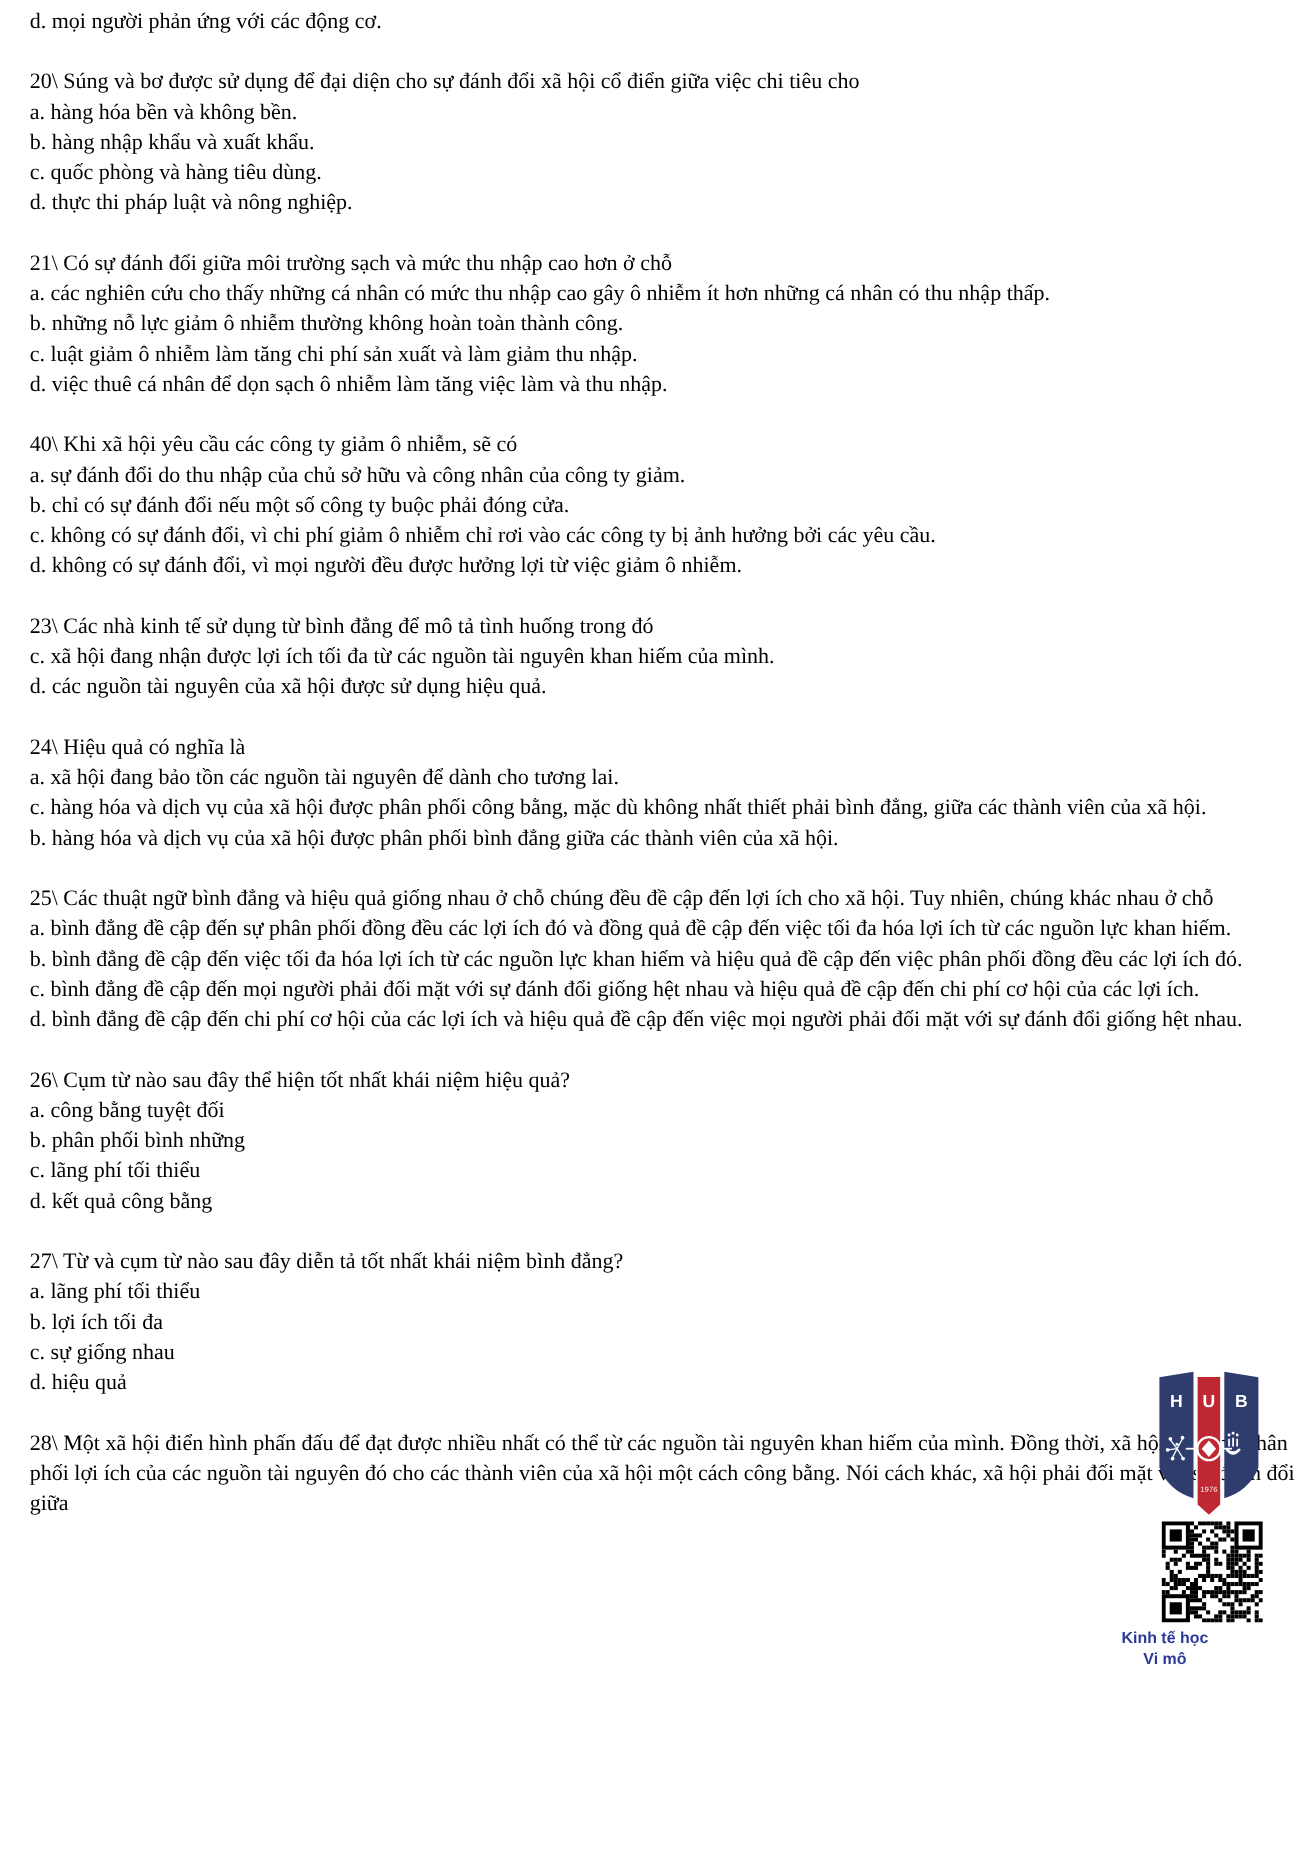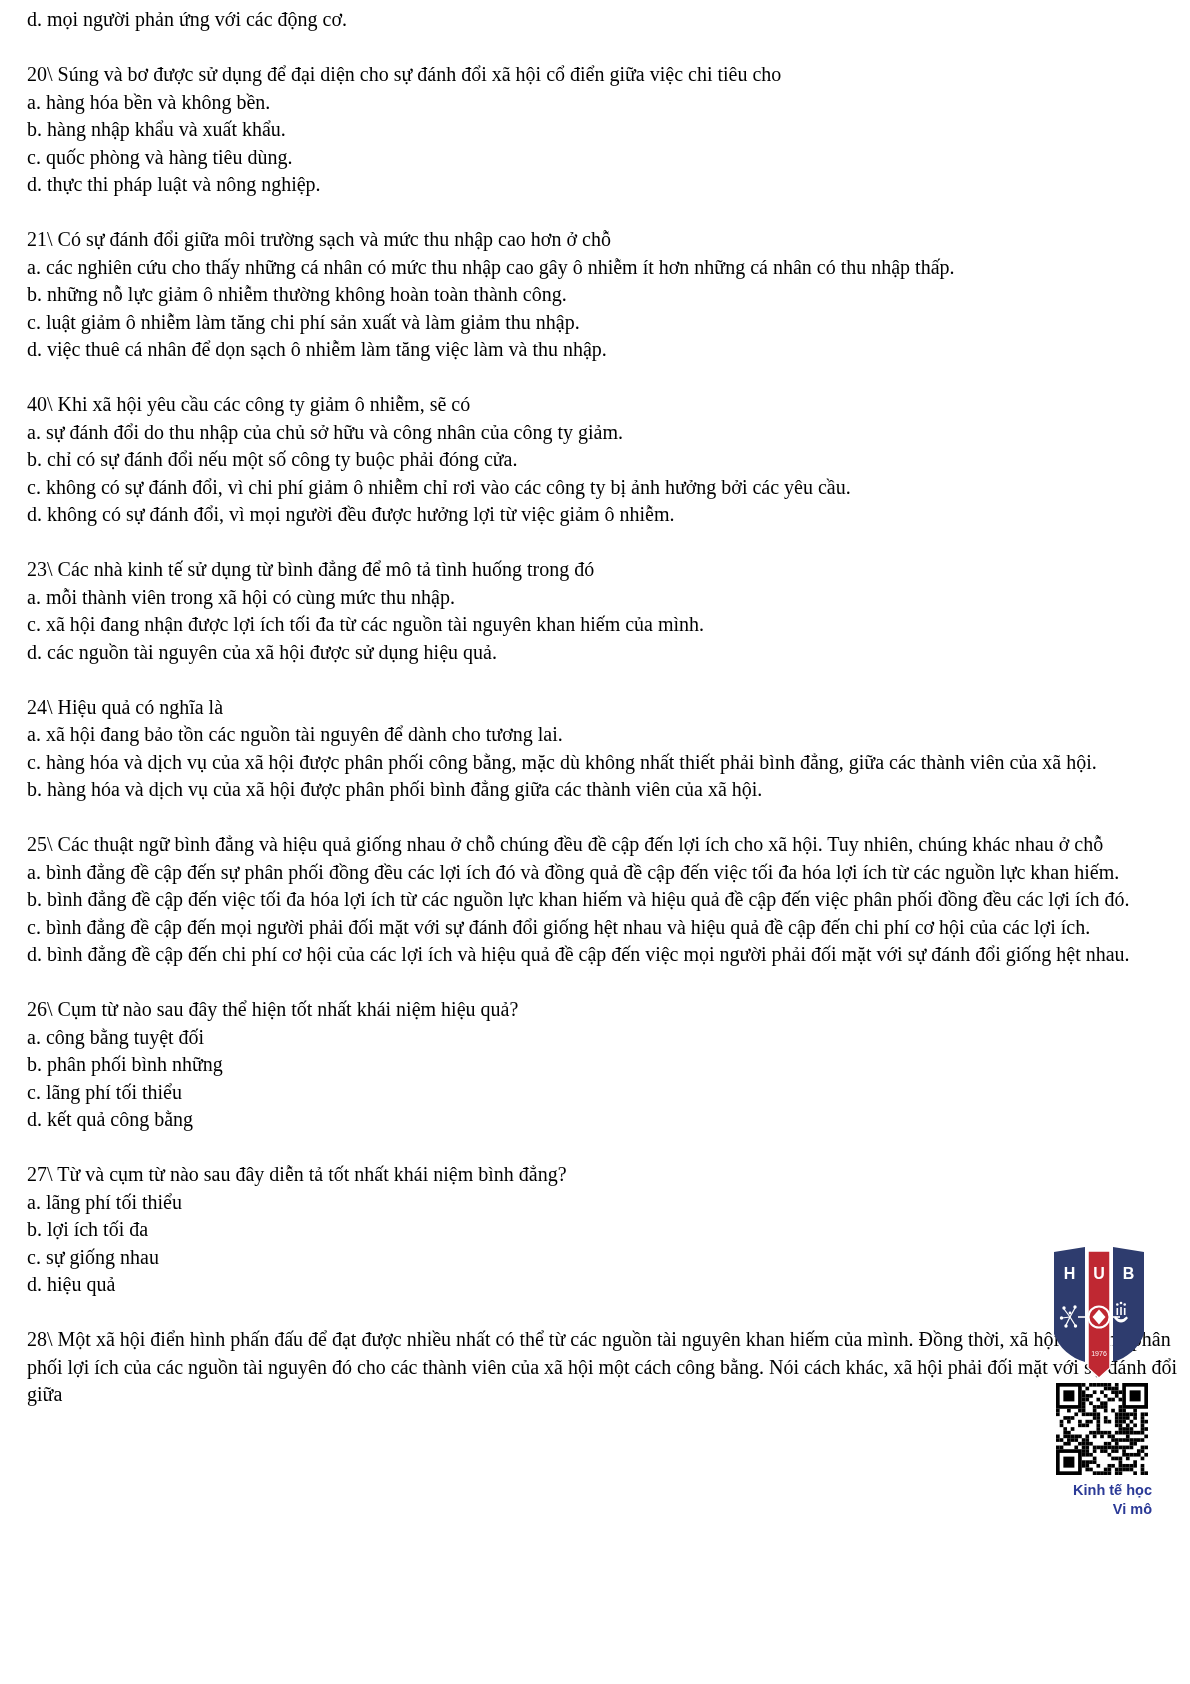--- a/index.html
+++ b/index.html
@@ -25,23 +25,23 @@
     left:1051px;top:1242px;
     width:96px;height:140px;
   }
   .qr{
     position:absolute;
     left:1056px;top:1383px;
     width:92px;height:92px;
   }
   .qr-caption{
     position:absolute;
-    left:1012px;top:1481px;
+    left:989px;top:1481px;
     width:140px;
-    text-align:right;
+    text-align:center;
     font-family:"Liberation Sans","DejaVu Sans",sans-serif;
     font-weight:bold;
     font-size:14.5px;
     line-height:18.5px;
   }
   .logo-letter{
     font-family:"Liberation Sans","DejaVu Sans",sans-serif;
     font-weight:bold;
     font-size:16px;
   }
@@ -80,21 +80,20 @@
     <section class="qblock">
       <div class="line">40\ Khi xã hội yêu cầu các công ty giảm ô nhiễm, sẽ có</div>
       <div class="line">a. sự đánh đổi do thu nhập của chủ sở hữu và công nhân của công ty giảm.</div>
       <div class="line">b. chỉ có sự đánh đổi nếu một số công ty buộc phải đóng cửa.</div>
       <div class="line">c. không có sự đánh đổi, vì chi phí giảm ô nhiễm chỉ rơi vào các công ty bị ảnh hưởng bởi các yêu cầu.</div>
       <div class="line">d. không có sự đánh đổi, vì mọi người đều được hưởng lợi từ việc giảm ô nhiễm.</div>
     </section>
 
     <section class="qblock">
       <div class="line">23\ Các nhà kinh tế sử dụng từ bình đẳng để mô tả tình huống trong đó</div>
-      <div class="line">a. mỗi thành viên trong xã hội có cùng mức thu nhập.</div>
       <div class="line">c. xã hội đang nhận được lợi ích tối đa từ các nguồn tài nguyên khan hiếm của mình.</div>
       <div class="line">d. các nguồn tài nguyên của xã hội được sử dụng hiệu quả.</div>
     </section>
 
     <section class="qblock">
       <div class="line">24\ Hiệu quả có nghĩa là</div>
       <div class="line">a. xã hội đang bảo tồn các nguồn tài nguyên để dành cho tương lai.</div>
       <div class="line">c. hàng hóa và dịch vụ của xã hội được phân phối công bằng, mặc dù không nhất thiết phải bình đẳng, giữa các thành viên của xã hội.</div>
       <div class="line">b. hàng hóa và dịch vụ của xã hội được phân phối bình đẳng giữa các thành viên của xã hội.</div>
     </section>

